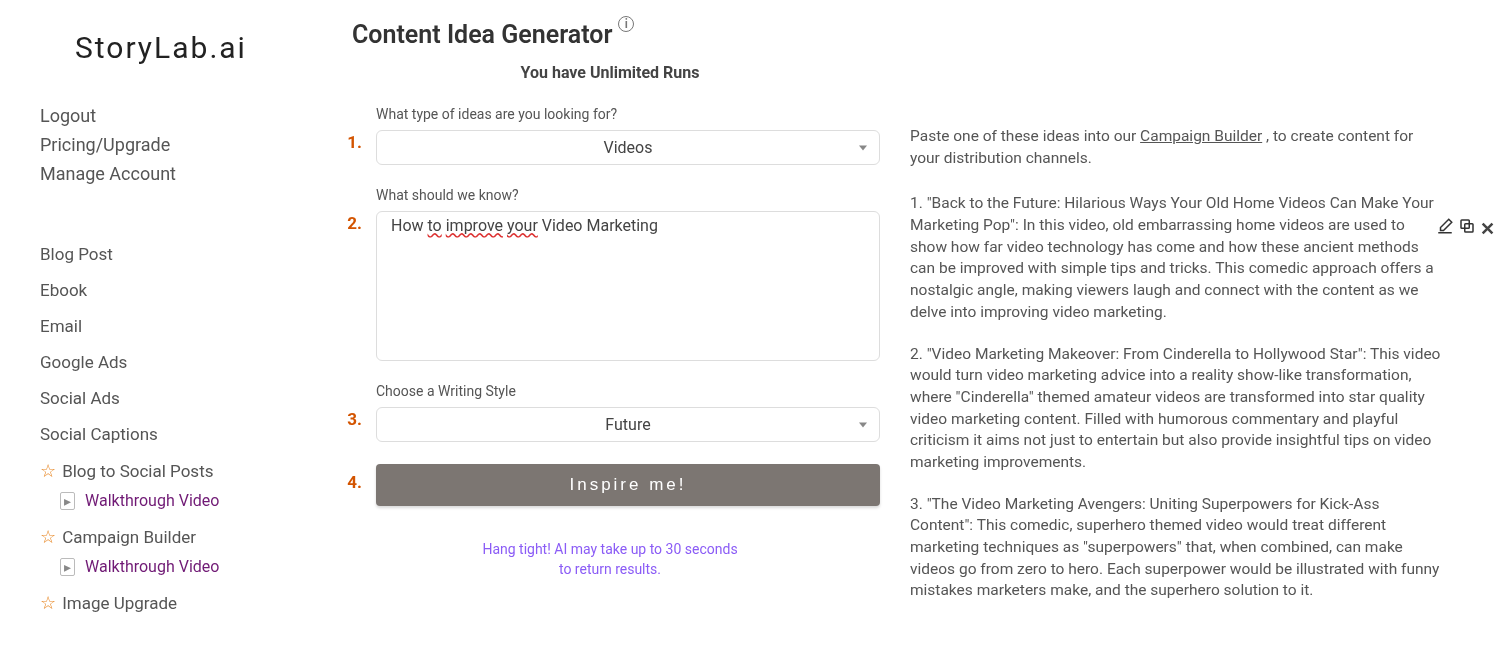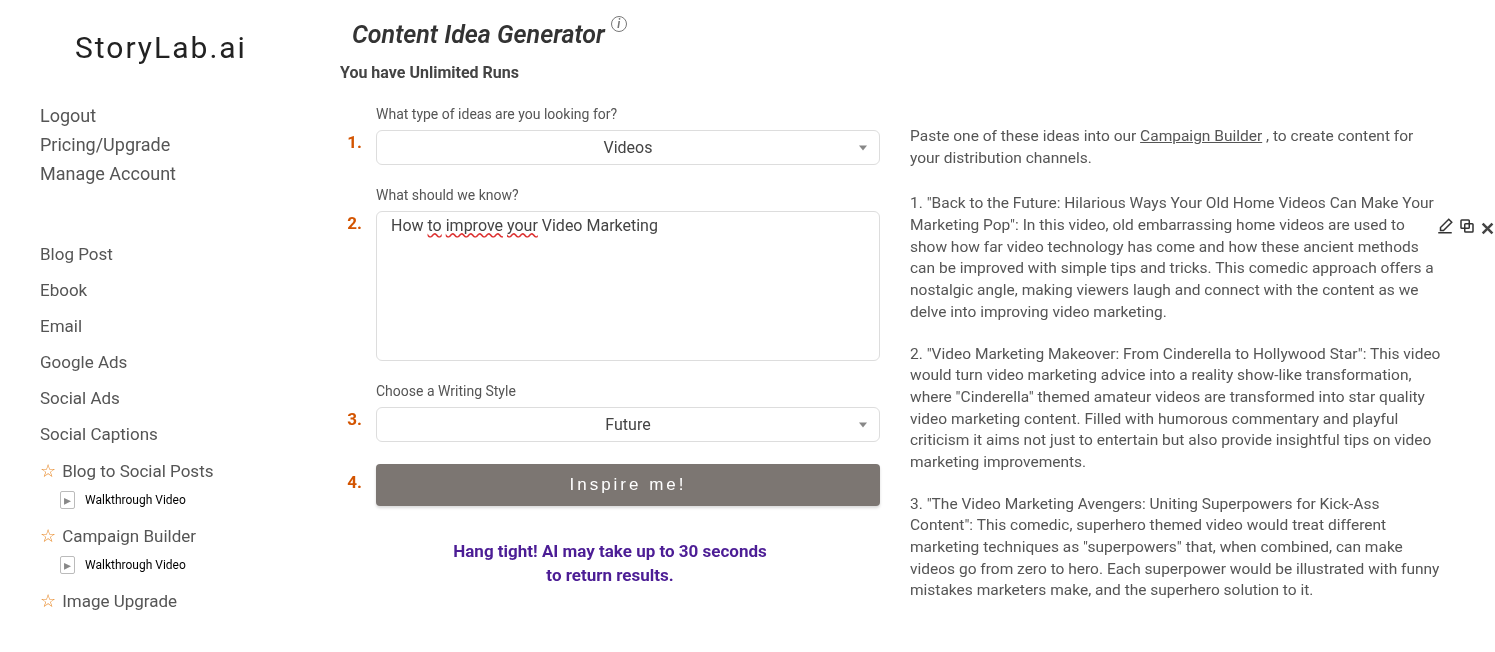--- a/index.html
+++ b/index.html
@@ -40,47 +40,47 @@
     font-size: 17px;
     color: #555;
     text-decoration: none;
     margin-bottom: 16px;
   }
   .nav-special { display: flex; align-items: center; gap: 6px; margin-bottom: 10px; }
   .nav-special .star { color: #e88a2a; font-size: 18px; }
   .nav-special a { margin-bottom: 0; }
   .sub-link { display: flex; align-items: center; gap: 10px; margin-left: 20px; margin-bottom: 16px; }
   .sub-link .vidicon { color: #888; font-size: 14px; border:1px solid #bbb; border-radius:2px; padding:0 3px; }
-  .sub-link a { margin-bottom: 0; font-size: 12px; color: #000000; }
+  .sub-link a { margin-bottom: 0; font-size: 16px; color: #701a75; }
 
   
   .main { flex: 1; display: flex; padding-top: 20px; }
   .form-col { width: 540px; flex-shrink: 0; }
-  .page-title { display:flex; align-items:flex-start; gap:6px; font-size: 25px; font-weight:600; color:#333; margin-bottom: 14px; margin-left: 12px; font-style: italic;}
+  .page-title { display:flex; align-items:flex-start; gap:6px; font-size: 25px; font-weight:600; color:#333; margin-bottom: 14px; margin-left: 12px;}
   .info-circle { font-size:12px; border:1px solid #777; border-radius:50%; width:16px;height:16px; display:inline-flex;align-items:center;justify-content:center; color:#777; position:relative; top:-4px;}
-  .runs-line { text-align:left; font-weight:700; color:#444; font-size:16px; margin-bottom:24px; }
+  .runs-line { text-align:center; font-weight:700; color:#444; font-size:16px; margin-bottom:24px; }
 
   .field-row { display:flex; align-items:flex-start; gap:14px; margin-bottom:22px; }
   .step-num { color:#d35400; font-weight:700; font-size:17px; width:22px; text-align:right; margin-top:26px;}
   .step-num.btnnum { margin-top:8px; }
   .field-body { flex:1; }
   .field-label { font-size:14px; color:#555; margin-bottom:8px; }
   .select-box, .textarea-box {
     width:100%; border:1px solid #ddd; border-radius:6px;
     background:#fff; font-size:16px; color:#444;
   }
   .select-box { height:35px; text-align:center; position:relative; display:flex; align-items:center; justify-content:center; }
   .select-box::after { content:""; position:absolute; right:12px; top:50%; width:0;height:0;border-left:4px solid transparent;border-right:4px solid transparent;border-top:5px solid #888; transform:translateY(-50%); }
   .textarea-box { height:150px; padding:4px 14px; resize:none; font-family:inherit; }
   .inspire-btn {
     width:100%; height:42px; background:#7c7672; color:#fff;
     border:none; border-radius:4px; font-size:17px; letter-spacing:3px;
     cursor:pointer; box-shadow:0 2px 3px rgba(0,0,0,0.15);
   }
-  .wait-msg { text-align:center; color:#4c1d95; font-weight:700; font-size:17px; line-height:1.4; margin-top:34px; padding:0 60px;}
+  .wait-msg { text-align:center; color:#8b5cf6; font-weight:400; font-size:14px; line-height:1.4; margin-top:34px; padding:0 60px;}
 
   
   .results-col { flex:1; padding: 106px 50px 0 30px; font-size:15.5px; line-height:1.4; color:#555; position:relative; }
   .results-intro { margin-bottom:24px; }
   .results-intro .cb-link { color:#555; }
   .idea-block { margin-bottom:20px; }
   .result-actions { position:absolute; top:196px; right:0; display:flex; gap:4px; }
   .result-actions span { cursor:pointer; color:#444; font-size:18px; }
   .xmark { font-weight:700; font-size:22px; }
 

